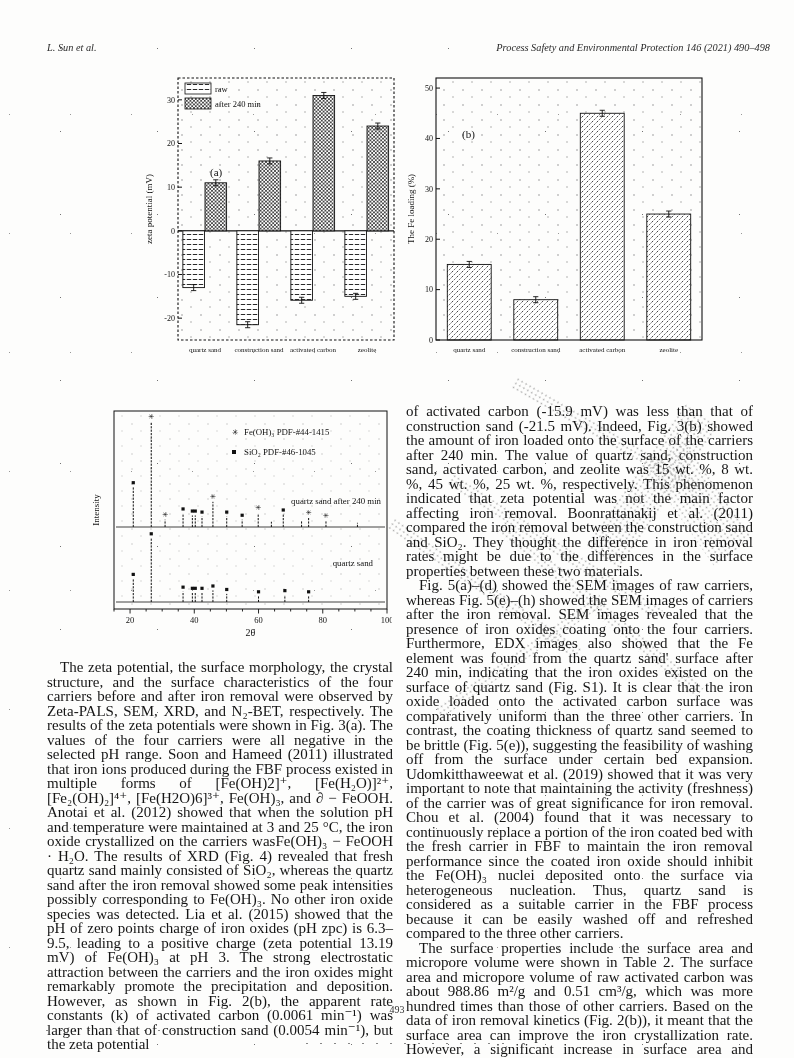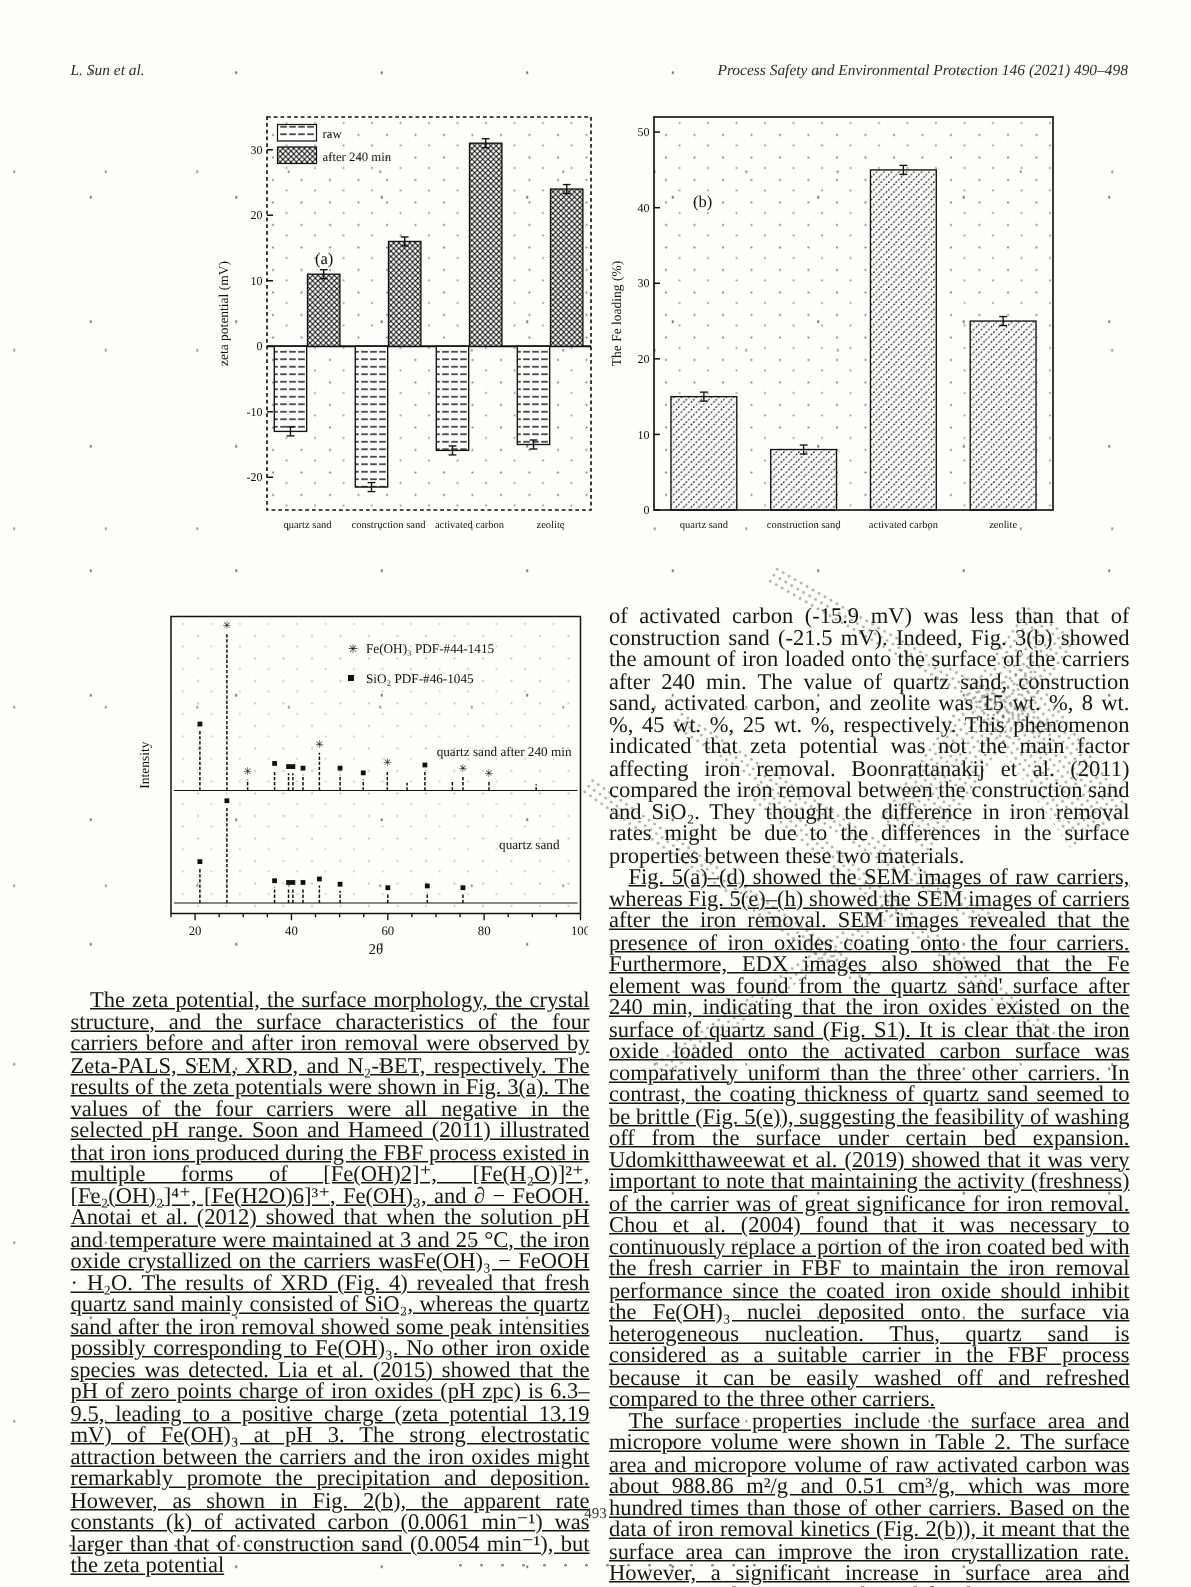--- a/index.html
+++ b/index.html
@@ -1,26 +1,26 @@
 <!DOCTYPE html>
 <html><head>
 <meta charset="utf-8">
 <style>
   html,body{margin:0;padding:0;background:#888;}
   .page{position:relative;width:794px;height:1058px;margin:0 auto;background:#fdfdfc;
         font-family:"Liberation Serif","DejaVu Serif","DejaVu Sans",serif;color:#151515;overflow:hidden;}
   .hdr{position:absolute;top:42px;font-style:italic;font-size:10.3px;color:#2a2a2a;}
   .hdr-left{left:47px;}
-  .hdr-right{right:42px;}
+  .hdr-right{right:24px;}
   .caption{font-size:9.7px;color:#1b1b1b;line-height:12.6px;}
   .cap3{position:absolute;left:95px;top:372px;width:606px;text-align:center;}
   .cap4{position:absolute;left:47px;top:646px;width:346px;text-align:justify;}
   .col{position:absolute;font-size:15px;line-height:14.5px;text-align:justify;}
   .col p{margin:0;}
-  .col p.ind{text-indent:13px;text-decoration:underline;}
+  .col p.ind{text-indent:13px;}
   .left-col{left:47px;top:660px;width:346px;}
   .right-col{left:406px;top:404px;width:347px;}
   .pagenum{position:absolute;left:0;right:0;top:1004px;text-align:center;font-size:10px;color:#333;}
   svg{position:absolute;}
   svg text{font-family:"Liberation Serif","DejaVu Serif","DejaVu Sans",serif;fill:#111;}
   .artifact{position:absolute;pointer-events:none;opacity:.42;
      background-image:radial-gradient(circle,rgba(15,15,15,.8) .8px,transparent 1px);
      background-size:4.6px 4.6px;}
   .dotrow{position:absolute;pointer-events:none;opacity:.55;height:5px;
      background-image:radial-gradient(circle,rgba(15,15,15,.9) .8px,transparent 1px);

